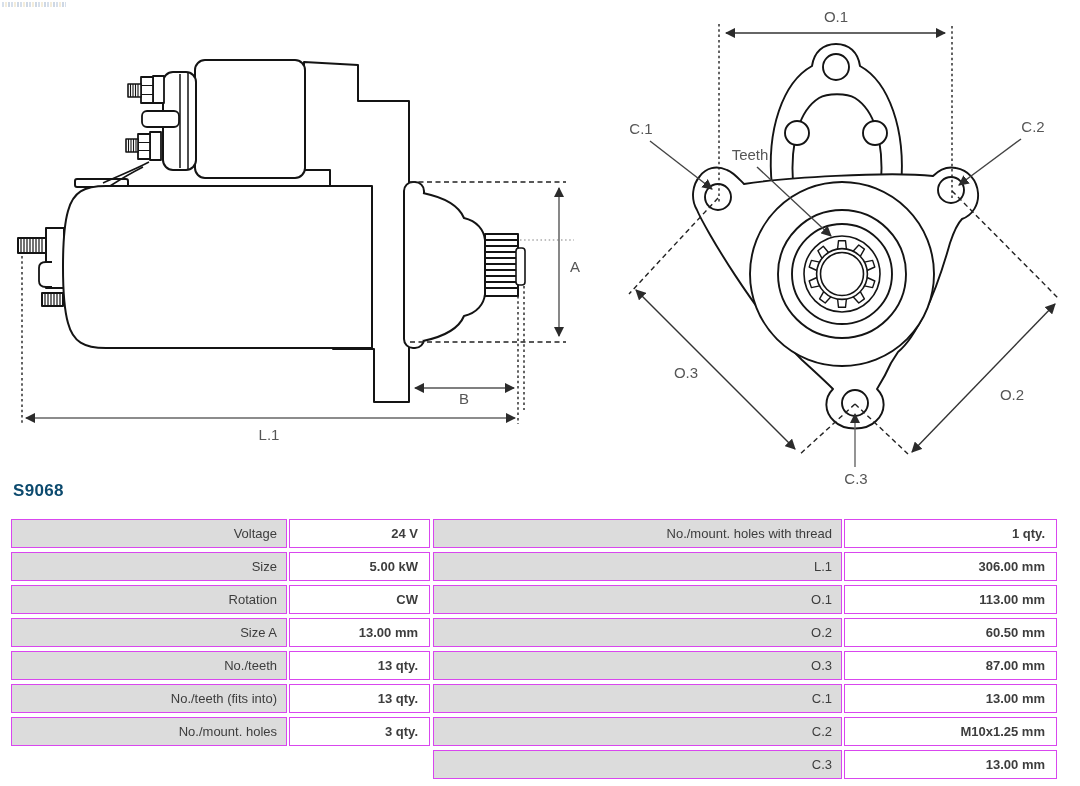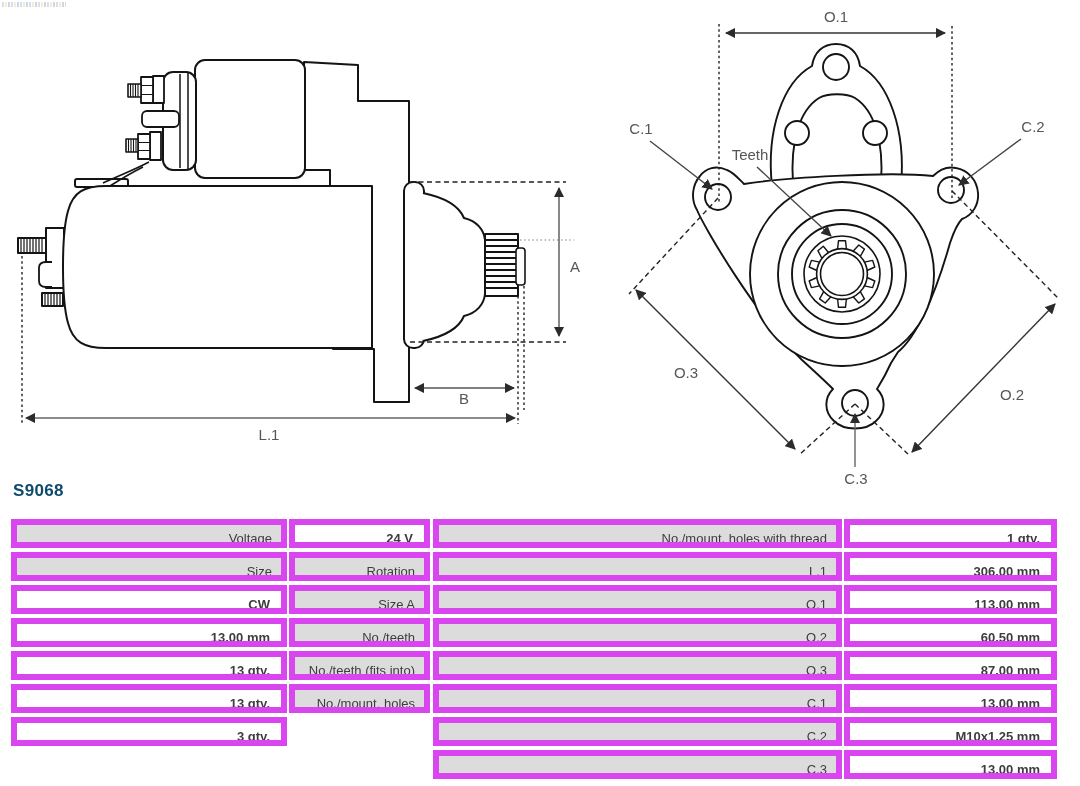--- a/index.html
+++ b/index.html
@@ -5,21 +5,21 @@
   html,body{margin:0;padding:0;background:#fff;}
   body{width:1080px;height:786px;position:relative;font-family:"Liberation Sans",sans-serif;overflow:hidden;}
   .artifact{position:absolute;left:2px;top:2px;width:64px;height:5px;opacity:.5;
     background:repeating-linear-gradient(90deg,#aebfd6 0 2px,#fff 2px 3px,#e7d8b4 3px 5px,#fff 5px 6px,#9db0c9 6px 8px,#fff 8px 9px);}
   .drawings{position:absolute;left:0;top:0;width:1080px;height:505px;}
   .part-title{position:absolute;left:13px;top:481px;font-size:17px;font-weight:700;letter-spacing:.3px;color:#0c4a6e;}
   .spec{position:absolute;top:519px;display:grid;row-gap:4px;column-gap:2px;}
   .spec.left{left:11px;grid-template-columns:276px 141px;}
   .spec.right{left:433px;grid-template-columns:409px 213px;}
   .cell{box-sizing:border-box;height:29px;line-height:27px;font-size:13px;color:#3d3d3d;
-    text-align:right;border:6px solid #d946ef;overflow:hidden;white-space:nowrap;}
+    text-align:right;border:1px solid #d946ef;overflow:hidden;white-space:nowrap;}
   .cell.lbl{background:#dcdcdc;padding-right:9px;}
   .cell.val{background:#ffffff;padding-right:11px;font-weight:bold;}
   svg text{font-family:"Liberation Sans",sans-serif;font-size:15px;fill:#565656;}
 </style>
 </head>
 <body>
 
 <div class="artifact"></div>
 
 <svg class="drawings" viewBox="0 0 1080 505">
@@ -146,20 +146,21 @@
     <text x="856" y="484" text-anchor="middle" stroke="none">C.3</text>
   </g>
 </svg>
 
 <div class="part-title">S9068</div>
 
 <div class="spec left">
   <div class="cell lbl">Voltage</div>
   <div class="cell val">24 V</div>
   <div class="cell lbl">Size</div>
+  <div class="cell val">5.00 kW</div>
   <div class="cell lbl">Rotation</div>
   <div class="cell val">CW</div>
   <div class="cell lbl">Size A</div>
   <div class="cell val">13.00 mm</div>
   <div class="cell lbl">No./teeth</div>
   <div class="cell val">13 qty.</div>
   <div class="cell lbl">No./teeth (fits into)</div>
   <div class="cell val">13 qty.</div>
   <div class="cell lbl">No./mount. holes</div>
   <div class="cell val">3 qty.</div>

